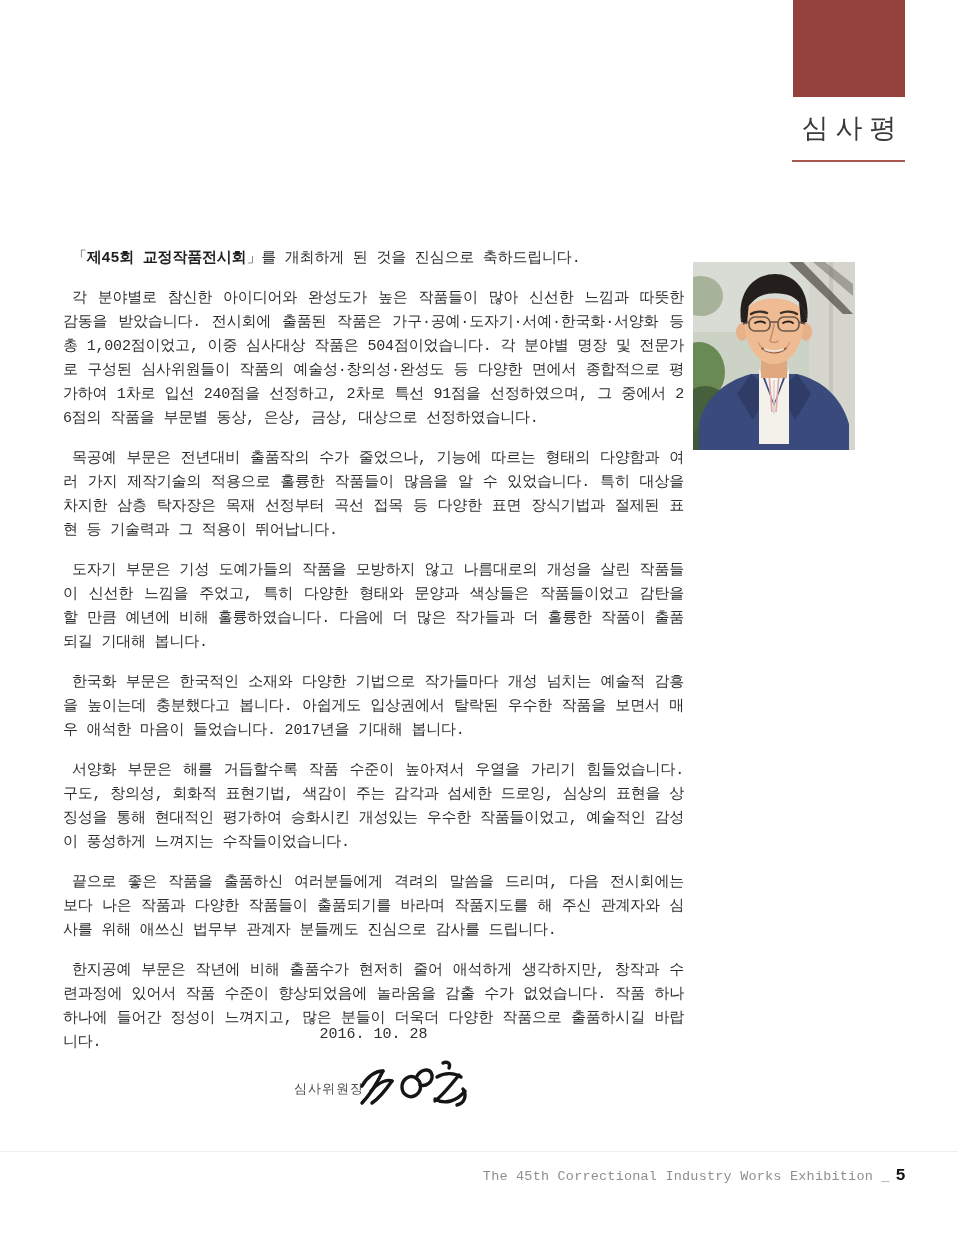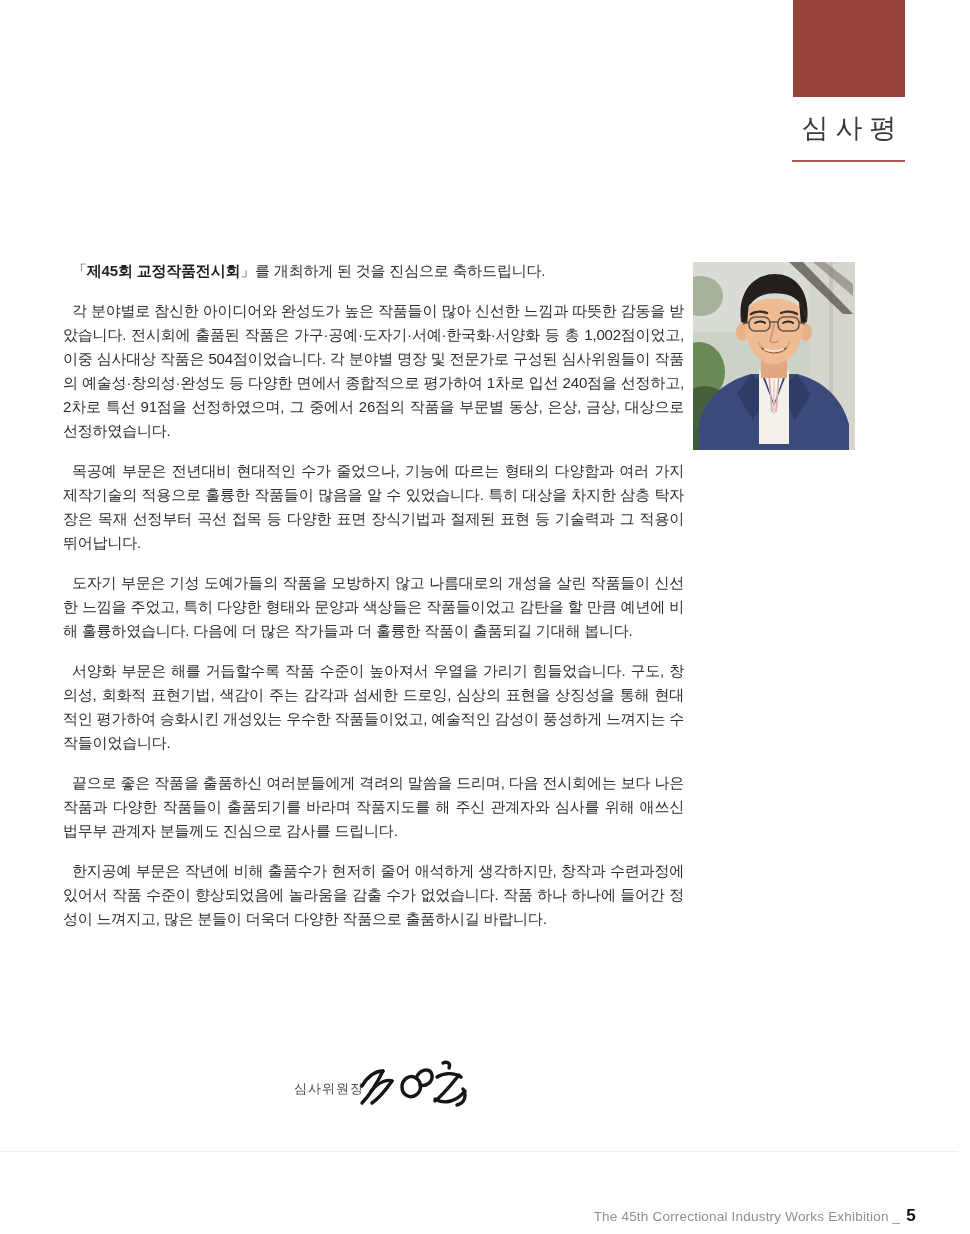--- a/index.html
+++ b/index.html
@@ -1,48 +1,48 @@
 <!DOCTYPE html>
 <html><head>
 <meta charset="utf-8">
 <style>
   html,body{margin:0;padding:0;background:#ffffff;}
   .page{
     position:relative;width:958px;height:1234px;background:#ffffff;overflow:hidden;
-    font-family:Liberation Sans, sans-serif;color:#2e2e2e;
+    font-family:Liberation Mono, monospace;color:#2e2e2e;
   }
   .red-block{position:absolute;left:793px;top:0;width:112px;height:97px;}
   .page-title{
     position:absolute;left:781px;top:110px;width:136px;margin:0;
     font-size:27px;font-weight:500;color:#3a3a3a;text-align:center;
     letter-spacing:7px;text-indent:7px;
   }
   .title-underline{position:absolute;left:792px;top:160px;width:113px;height:2px;}
   .photo{position:absolute;left:693px;top:262px;width:162px;height:188px;}
   .photo svg{display:block;}
   .body-text{
     position:absolute;left:63px;top:247px;width:621px;
     font-size:15px;line-height:24px;letter-spacing:-0.2px;
     text-align:justify;word-break:break-all;
   }
-  .para{margin:12px 0 16px 0;text-indent:9px;}
+  .para{margin:0 0 16px 0;text-indent:9px;}
   .para strong{font-weight:bold;color:#1f1f1f;}
   .date-line{
     position:absolute;left:63px;top:1026px;width:621px;
     text-align:center;font-size:15px;color:#2e2e2e;
   }
   .sign-role{
     position:absolute;left:294px;top:1080px;
     font-size:13px;color:#4c4c4c;letter-spacing:1px;
   }
   .signature{position:absolute;left:358px;top:1058px;}
   .footer-rule{position:absolute;left:0;top:1151px;width:970px;height:1px;background:#f0efef;}
   .footer{
-    position:absolute;right:42px;top:1166px;white-space:nowrap;
-    font-size:13.5px;color:#8f8f8f;letter-spacing:0.2px;margin-top:40px;
+    position:absolute;right:52px;top:1166px;white-space:nowrap;
+    font-size:13.5px;color:#8f8f8f;letter-spacing:0.2px;
   }
   .footer .pagenum{font-size:17px;font-weight:bold;color:#111111;margin-left:6px;}
 </style>
 </head>
 <body>
 
 <div class="page">
 
   <div class="red-block" style="background: rgb(150, 66, 60);"></div>
 
@@ -101,27 +101,29 @@
       <path d="M69,86 C75,92 87,92 93,86" stroke="#8a5540" stroke-width="2" fill="none" stroke-linecap="round"></path>
       <path d="M71,87 C77,90 85,90 91,87" stroke="#f7efe6" stroke-width="2.4" fill="none" opacity="0.8"></path>
       <path d="M65,80 C66,83 68,85 70,86" stroke="#d49c74" stroke-width="1.2" fill="none"></path>
       <path d="M97,80 C96,83 94,85 92,86" stroke="#d49c74" stroke-width="1.2" fill="none"></path>
     </svg>
   </div>
 
   <div class="body-text">
     <p class="para"><span>「</span><strong>제45회 교정작품전시회</strong><span>」를 개최하게 된 것을 진심으로 축하드립니다.</span></p>
     <p class="para">각 분야별로 참신한 아이디어와 완성도가 높은 작품들이 많아 신선한 느낌과 따뜻한 감동을 받았습니다. 전시회에 출품된 작품은 가구·공예·도자기·서예·한국화·서양화 등 총 1,002점이었고, 이중 심사대상 작품은 504점이었습니다. 각 분야별 명장 및 전문가로 구성된 심사위원들이 작품의 예술성·창의성·완성도 등 다양한 면에서 종합적으로 평가하여 1차로 입선 240점을 선정하고, 2차로 특선 91점을 선정하였으며, 그 중에서 26점의 작품을 부문별 동상, 은상, 금상, 대상으로 선정하였습니다.</p>
-    <p class="para">목공예 부문은 전년대비 현대적인 수가 줄었으나, 기능에 따르는 형태의 다양함과 여러 가지 제작기술의 적용으로 훌륭한 작품들이 많음을 알 수 있었습니다. 특히 대상을 차지한 삼층 탁자장은 목재 선정부터 곡선 접목 등 다양한 표면 장식기법과 절제된 표현 등 기술력과 그 적용이 뛰어납니다.</p>
+    <p class="para">목공예 부문은 전년대비 출품작의 수가 줄었으나, 기능에 따르는 형태의 다양함과 여러 가지 제작기술의 적용으로 훌륭한 작품들이 많음을 알 수 있었습니다. 특히 대상을 차지한 삼층 탁자장은 목재 선정부터 곡선 접목 등 다양한 표면 장식기법과 절제된 표현 등 기술력과 그 적용이 뛰어납니다.</p>
     <p class="para">도자기 부문은 기성 도예가들의 작품을 모방하지 않고 나름대로의 개성을 살린 작품들이 신선한 느낌을 주었고, 특히 다양한 형태와 문양과 색상들은 작품들이었고 감탄을 할 만큼 예년에 비해 훌륭하였습니다. 다음에 더 많은 작가들과 더 훌륭한 작품이 출품되길 기대해 봅니다.</p>
+    <p class="para">한국화 부문은 한국적인 소재와 다양한 기법으로 작가들마다 개성 넘치는 예술적 감흥을 높이는데 충분했다고 봅니다. 아쉽게도 입상권에서 탈락된 우수한 작품을 보면서 매우 애석한 마음이 들었습니다. 2017년을 기대해 봅니다.</p>
     <p class="para">서양화 부문은 해를 거듭할수록 작품 수준이 높아져서 우열을 가리기 힘들었습니다. 구도, 창의성, 회화적 표현기법, 색감이 주는 감각과 섬세한 드로잉, 심상의 표현을 상징성을 통해 현대적인 평가하여 승화시킨 개성있는 우수한 작품들이었고, 예술적인 감성이 풍성하게 느껴지는 수작들이었습니다.</p>
     <p class="para">끝으로 좋은 작품을 출품하신 여러분들에게 격려의 말씀을 드리며, 다음 전시회에는 보다 나은 작품과 다양한 작품들이 출품되기를 바라며 작품지도를 해 주신 관계자와 심사를 위해 애쓰신 법무부 관계자 분들께도 진심으로 감사를 드립니다.</p>
     <p class="para">한지공예 부문은 작년에 비해 출품수가 현저히 줄어 애석하게 생각하지만, 창작과 수련과정에 있어서 작품 수준이 향상되었음에 놀라움을 감출 수가 없었습니다. 작품 하나 하나에 들어간 정성이 느껴지고, 많은 분들이 더욱더 다양한 작품으로 출품하시길 바랍니다.</p>
   </div>
 
+  <div class="date-line">2016. 10. 28</div>
 
   <span class="sign-role">심사위원장</span>
 
   <div class="signature">
     <svg width="110" height="52" viewBox="0 0 110 52">
       <g fill="none" stroke="#151515" stroke-width="3.4" stroke-linecap="round" stroke-linejoin="round">
         <path d="M4,28 C9,19 17,13 25,13"></path>
         <path d="M25,13 C19,25 12,37 4,45"></path>
         <path d="M13,33 C20,25 28,21 34,23"></path>
         <path d="M34,23 C27,33 20,41 14,45"></path>

